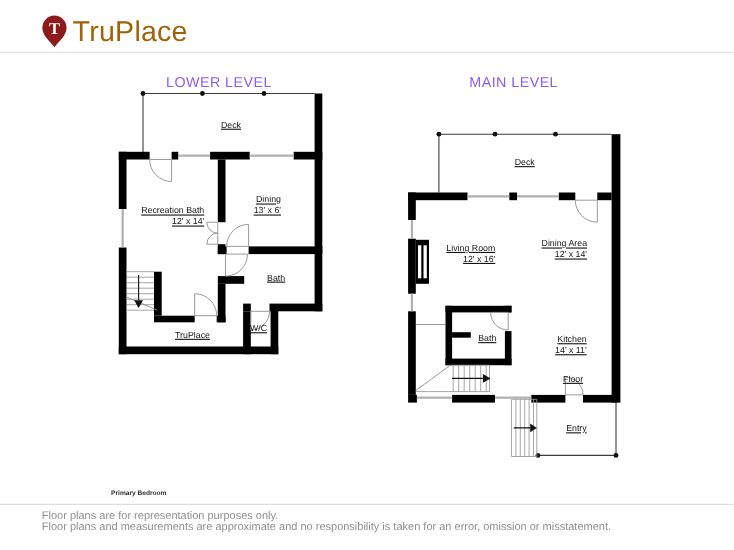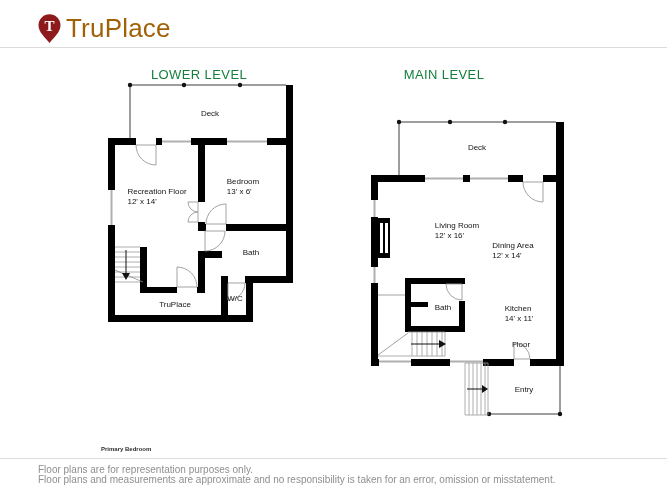--- a/index.html
+++ b/index.html
@@ -3,24 +3,24 @@
 <meta charset="utf-8">
 <style>
   html,body{margin:0;padding:0;background:#fff;}
   #canvas{position:relative;width:667px;height:500px;background:#fff;overflow:hidden;
           font-family:"Liberation Sans", sans-serif;color:#1b1b1b;}
   .divider{position:absolute;left:0;width:667px;height:1px;background:#dcdcdc;}
   
   .logo{position:absolute;left:36px;top:13px;display:flex;align-items:center;}
   .logo-text{font-size:26px;color:#a16207;letter-spacing:0.2px;margin-left:3px;}
   
-  .plan-title{position:absolute;transform:translateX(-50%);font-size:13px;color:#15803d;
+  .plan-title{position:absolute;transform:translateX(-50%);font-size:13px;color:#8b5cf6;
               letter-spacing:0.4px;white-space:nowrap;}
-  .lbl{position:absolute;transform:translateX(-50%);text-align:left;font-size:8px;
-       line-height:10px;color:#141414;white-space:nowrap;}
+  .lbl{position:absolute;transform:translateX(-50%);text-align:right;font-size:8px;
+       line-height:10px;color:#141414;white-space:nowrap;text-decoration:underline;}
   .plan-svg{position:absolute;}
   
   .wall{fill:var(--wall,#000);}
   .win{fill:var(--window,#b0b0b0);}
   .thin{stroke:#3c3c3c;stroke-width:1;fill:none;}
   .lite{stroke:#8a8a8a;stroke-width:0.8;fill:none;}
   .door{stroke:var(--door,#999);stroke-width:0.9;fill:none;}
   .tread{stroke:#9a9a9a;stroke-width:0.8;fill:none;}
   .arrow{stroke:#111;stroke-width:1;fill:none;}
   .ahead{fill:#111;}
@@ -100,32 +100,32 @@
     <g>
       <path class="tread" d="M20 167 H45 M20 172 H45 M20 177 H45 M20 182 H45 M20 187 H45 M20 192 H45 M20 197 H45 M20 202 H45"></path>
       <line class="lite" x1="20" y1="190" x2="48" y2="202"></line>
       <line class="arrow" x1="31" y1="170" x2="31" y2="193"></line>
       <polygon class="ahead" points="27,193 35,193 31,200"></polygon>
     </g>
   </svg>
 
   <div class="lbl" style="left:210px;top:109px;">Deck</div>
   <div class="lbl" style="left:157px;top:187px;">
-    <div>Recreation Floor</div>
+    <div>Recreation Bath</div>
     <div>12' x 14'</div>
   </div>
   <div class="lbl" style="left:243px;top:177px;">
-    <div>Bedroom</div>
+    <div>Dining</div>
     <div>13' x 6'</div>
   </div>
   <div class="lbl" style="left:251px;top:248px;">Bath</div>
   <div class="lbl" style="left:175px;top:300px;">TruPlace</div>
   <div class="lbl" style="left:235px;top:294px;">W/C</div>
 
-  <div class="plan-title" style="left:444px;top:67px;">MAIN LEVEL</div>
+  <div class="plan-title" style="left:467px;top:67px;">MAIN LEVEL</div>
 
   <svg class="plan-svg" style="left:365px;top:115px;" width="225" height="320" viewBox="0 0 225 320">
 
     <g>
       <polyline class="thin" points="34,60 34,7 191,7"></polyline>
       <circle class="post" cx="34" cy="7" r="2.2"></circle>
       <circle class="post" cx="85" cy="7" r="2.2"></circle>
       <circle class="post" cx="140" cy="7" r="2.2"></circle>
     </g>
 
@@ -187,25 +187,25 @@
       <line class="thin" x1="195" y1="251" x2="195" y2="299"></line>
       <circle class="post" cx="124" cy="299" r="2.2"></circle>
       <circle class="post" cx="195" cy="299" r="2.2"></circle>
       <path class="tread" d="M100 248 H123 V300 H100 Z M104 248 V300 M108 248 V300 M112 248 V300 M116 248 V300 M120 248 V300"></path>
       <line class="arrow" x1="102" y1="274" x2="117" y2="274"></line>
       <polygon class="ahead" points="117,270 123,274 117,278"></polygon>
     </g>
   </svg>
 
   <div class="lbl" style="left:477px;top:143px;">Deck</div>
-  <div class="lbl" style="left:428px;top:221px;margin-left:29px;">
+  <div class="lbl" style="left:428px;top:221px;">
     <div>Living Room</div>
     <div>12' x 16'</div>
   </div>
-  <div class="lbl" style="left:513px;top:217px;margin-top:24px;">
+  <div class="lbl" style="left:513px;top:217px;">
     <div>Dining Area</div>
     <div>12' x 14'</div>
   </div>
   <div class="lbl" style="left:443px;top:303px;">Bath</div>
   <div class="lbl" style="left:519px;top:304px;">
     <div>Kitchen</div>
     <div>14' x 11'</div>
   </div>
   <div class="lbl" style="left:521px;top:340px;">Floor</div>
   <div class="lbl" style="left:524px;top:385px;">Entry</div>

